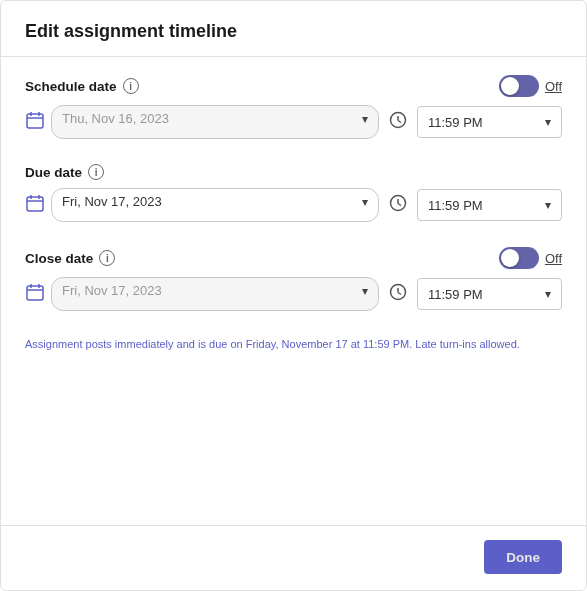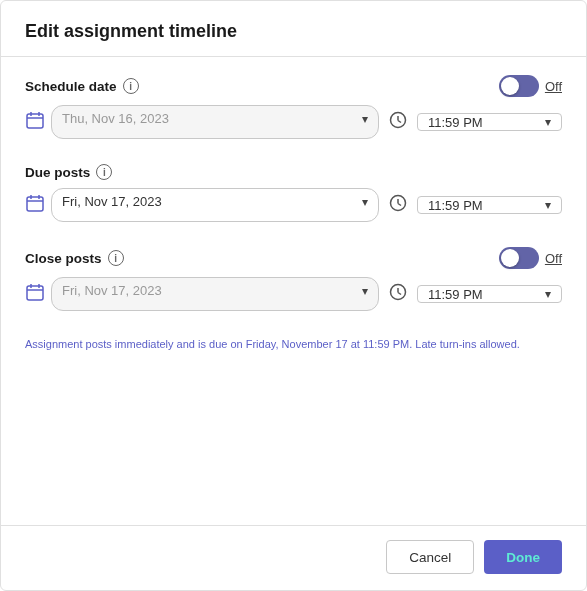--- a/index.html
+++ b/index.html
@@ -133,21 +133,21 @@
       font-size: 12px;
       color: #444;
     }
     .clock-icon {
       color: #555;
       font-size: 17px;
       flex-shrink: 0;
     }
     .time-select {
       width: 145px;
-      height: 18px;
+      height: 32px;
       border: 1px solid #c8c8c8;
       border-radius: 4px;
       padding: 0 10px;
       font-size: 13px;
       color: #333;
       background: #fff;
       display: flex;
       align-items: center;
       justify-content: space-between;
       cursor: pointer;
@@ -179,21 +179,21 @@
       font-size: 13.5px;
       color: #333;
       cursor: pointer;
     }
     .btn-done {
       height: 34px;
       padding: 0 22px;
       border: none;
       border-radius: 4px;
       background: #5b5fc7;
-      color: #5eead4;
+      color: #e5e5e5;
       font-size: 13.5px;
       font-weight: 600;
       cursor: pointer;
     }
   </style>
 </head>
 <body>
 
 <div class="dialog">
 
@@ -241,21 +241,21 @@
         <div class="time-select">
           <span>11:59 PM</span>
           <span class="chevron-down">▾</span>
         </div>
       </div>
     </div>
 
     <div class="section">
       <div class="row-label">
         <div class="row-label-left">
-          <span>Due posts</span>
+          <span>Due date</span>
           <span class="info-icon">i</span>
         </div>
       </div>
       <div class="input-row">
         <div class="date-input-wrap">
           <span class="calendar-icon">
             <svg width="20" height="20" viewBox="0 0 20 20" fill="none" xmlns="http://www.w3.org/2000/svg">
               <rect x="2" y="4" width="16" height="14" rx="2" stroke="#5b5fc7" stroke-width="1.5" fill="none"></rect>
               <line x1="2" y1="8" x2="18" y2="8" stroke="#5b5fc7" stroke-width="1.5"></line>
               <line x1="6" y1="2" x2="6" y2="6" stroke="#5b5fc7" stroke-width="1.5"></line>
@@ -277,21 +277,21 @@
         <div class="time-select">
           <span>11:59 PM</span>
           <span class="chevron-down">▾</span>
         </div>
       </div>
     </div>
 
     <div class="section">
       <div class="row-label">
         <div class="row-label-left">
-          <span>Close posts</span>
+          <span>Close date</span>
           <span class="info-icon">i</span>
         </div>
         <div class="toggle-container">
           <div class="toggle">
             <div class="toggle-knob"></div>
           </div>
           <span class="toggle-off-label">Off</span>
         </div>
       </div>
       <div class="input-row">
@@ -321,16 +321,15 @@
           <span class="chevron-down">▾</span>
         </div>
       </div>
     </div>
 
     <div class="info-text">Assignment posts immediately and is due on Friday, November 17 at 11:59 PM. Late turn-ins allowed.</div>
 
   </div>
 
   <div class="dialog-footer">
-    <button class="btn-cancel">Cancel</button>
     <button class="btn-done">Done</button>
   </div>
 </div>
 
 </body></html>

